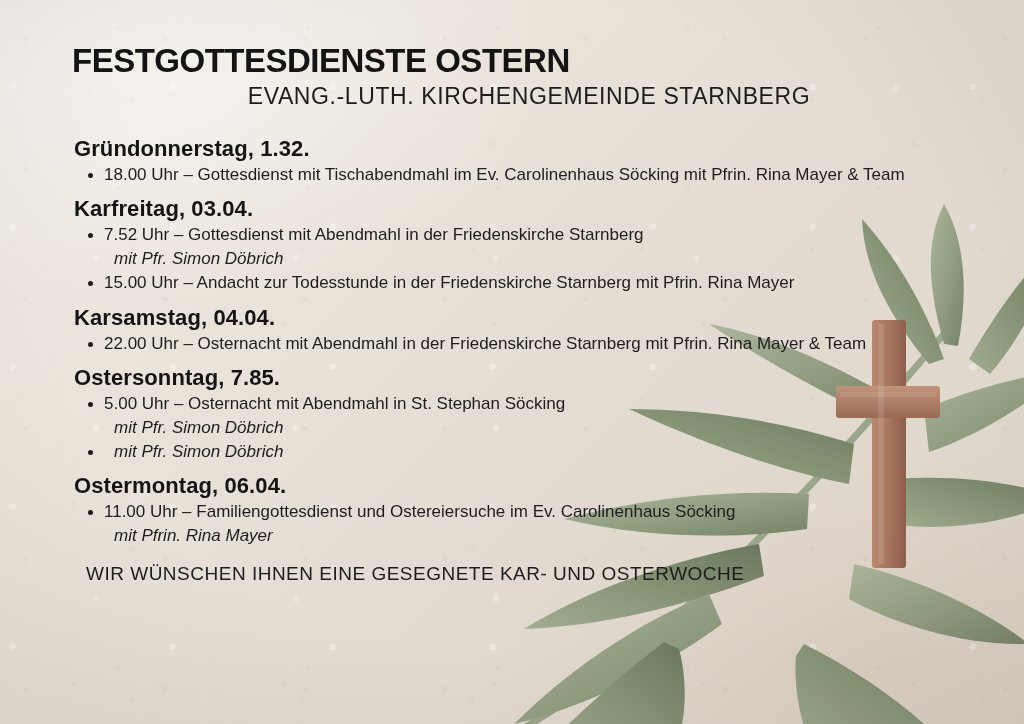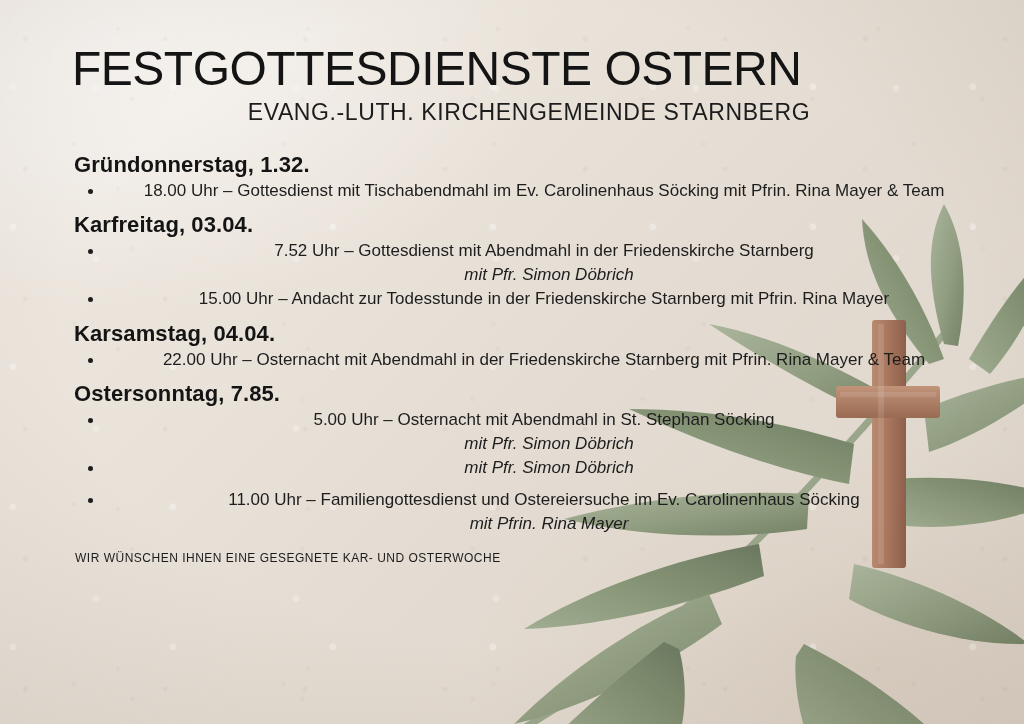--- a/index.html
+++ b/index.html
@@ -62,22 +62,22 @@
     pointer-events: none;
   }
 
   
   .content {
     position: relative;
     z-index: 5;
     padding: 44px 40px 0 72px;
   }
   .title {
-    font-size: 48px;
-    font-weight: 400;
+    font-size: 33px;
+    font-weight: 700;
     letter-spacing: -0.5px;
     color: #141414;
     line-height: 1.06;
     margin: 0;
   }
   .subtitle {
     font-size: 23px;
     font-weight: 400;
     letter-spacing: 0.6px;
     color: #1c1c1c;
@@ -102,44 +102,43 @@
     margin: 0 0 10px 0;
     padding: 0 0 0 14px;
   }
   .event {
     position: relative;
     font-size: 17px;
     color: #1d1d1d;
     line-height: 1.32;
     padding-left: 18px;
     margin-bottom: 2px;
-    text-align: center;
   }
   .event::before {
     content: "";
     position: absolute;
     left: 2px;
     top: 9px;
     width: 5px;
     height: 5px;
     border-radius: 50%;
     background: #1d1d1d;
   }
   .event .cont {
     display: block;
     padding-left: 10px;
     margin-top: 1px;
     font-style: italic;
   }
   .footer {
     margin-top: 16px;
-    font-size: 12px;
+    font-size: 19px;
     letter-spacing: 0.5px;
     color: #1c1c1c;
-    margin-left: 3px;
+    margin-left: 14px;
   }
 </style>
 </head>
 <body>
 
 <div class="poster">
   <div class="grain"></div>
 
   <svg class="palm" viewBox="0 0 640 560" xmlns="http://www.w3.org/2000/svg">
     <defs>
@@ -244,20 +243,21 @@
             <span>5.00 Uhr – Osternacht mit Abendmahl in St. Stephan Söcking</span>
             <span class="cont">mit Pfr. Simon Döbrich</span>
           </li>
           <li class="event">
             <span class="cont">mit Pfr. Simon Döbrich</span>
           </li>
         </ul>
       </div>
 
       <div class="day">
+        <h2 class="day-heading">Ostermontag, 06.04.</h2>
         <ul class="events">
           <li class="event">
             <span>11.00 Uhr – Familiengottesdienst und Ostereiersuche im Ev. Carolinenhaus Söcking</span>
             <span class="cont">mit Pfrin. Rina Mayer</span>
           </li>
         </ul>
       </div>
 
     </div>
 

